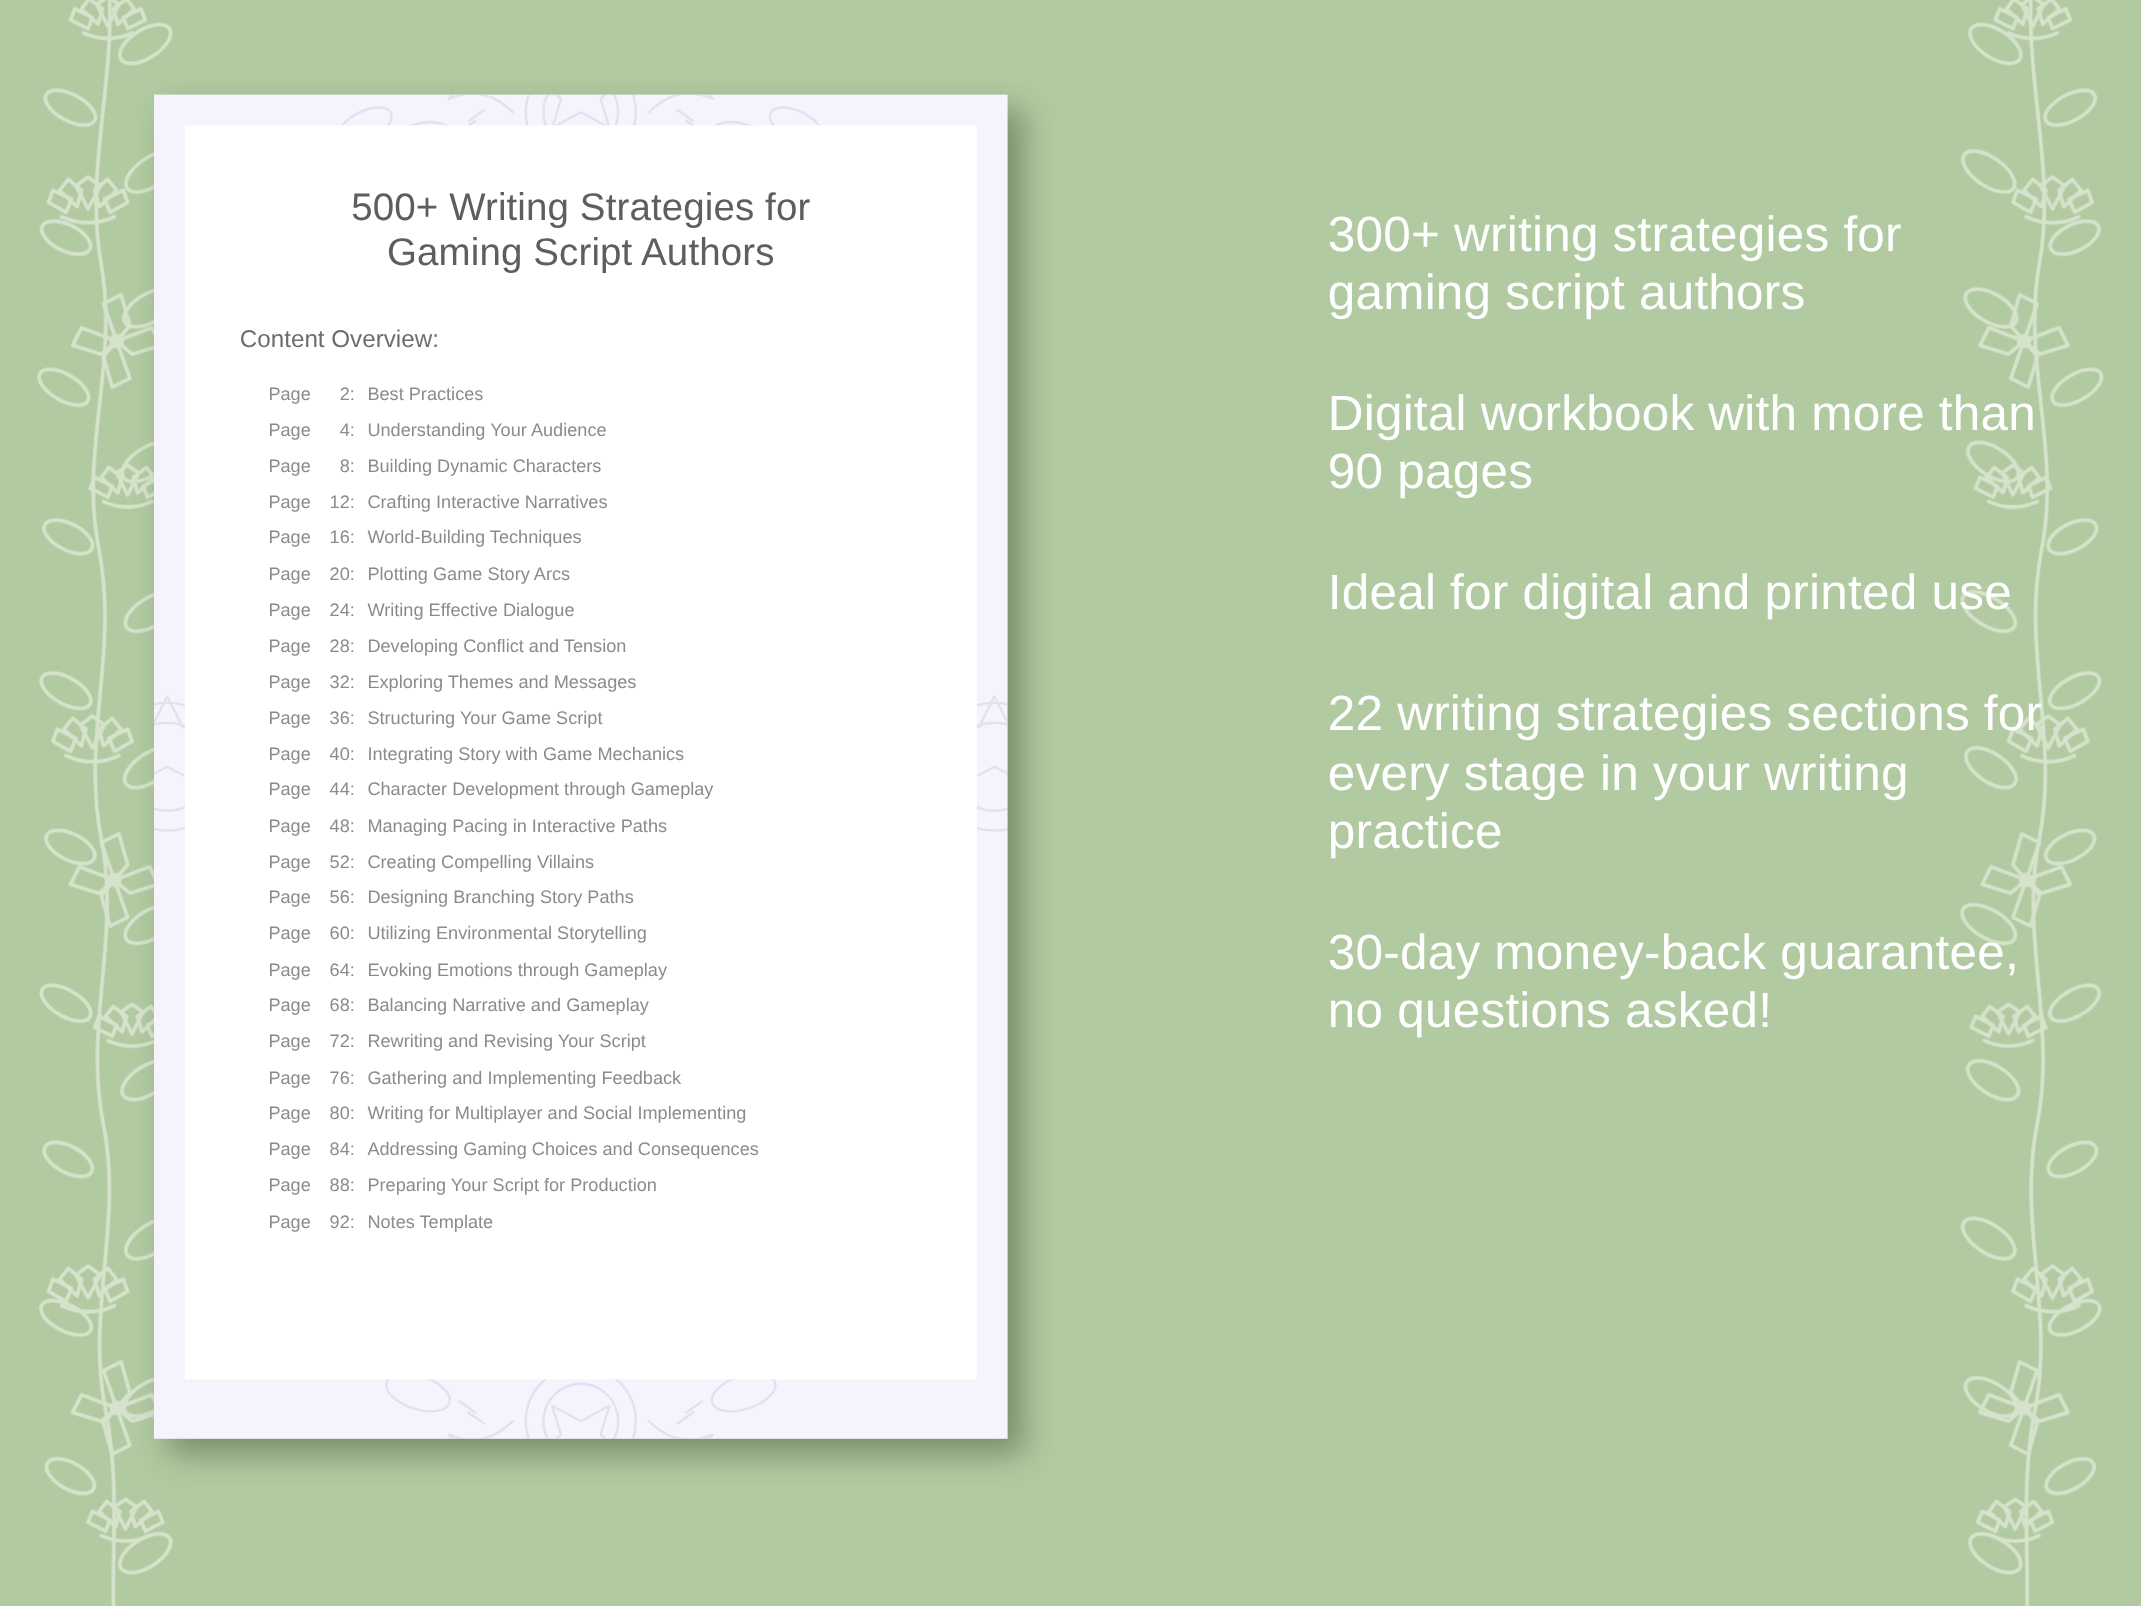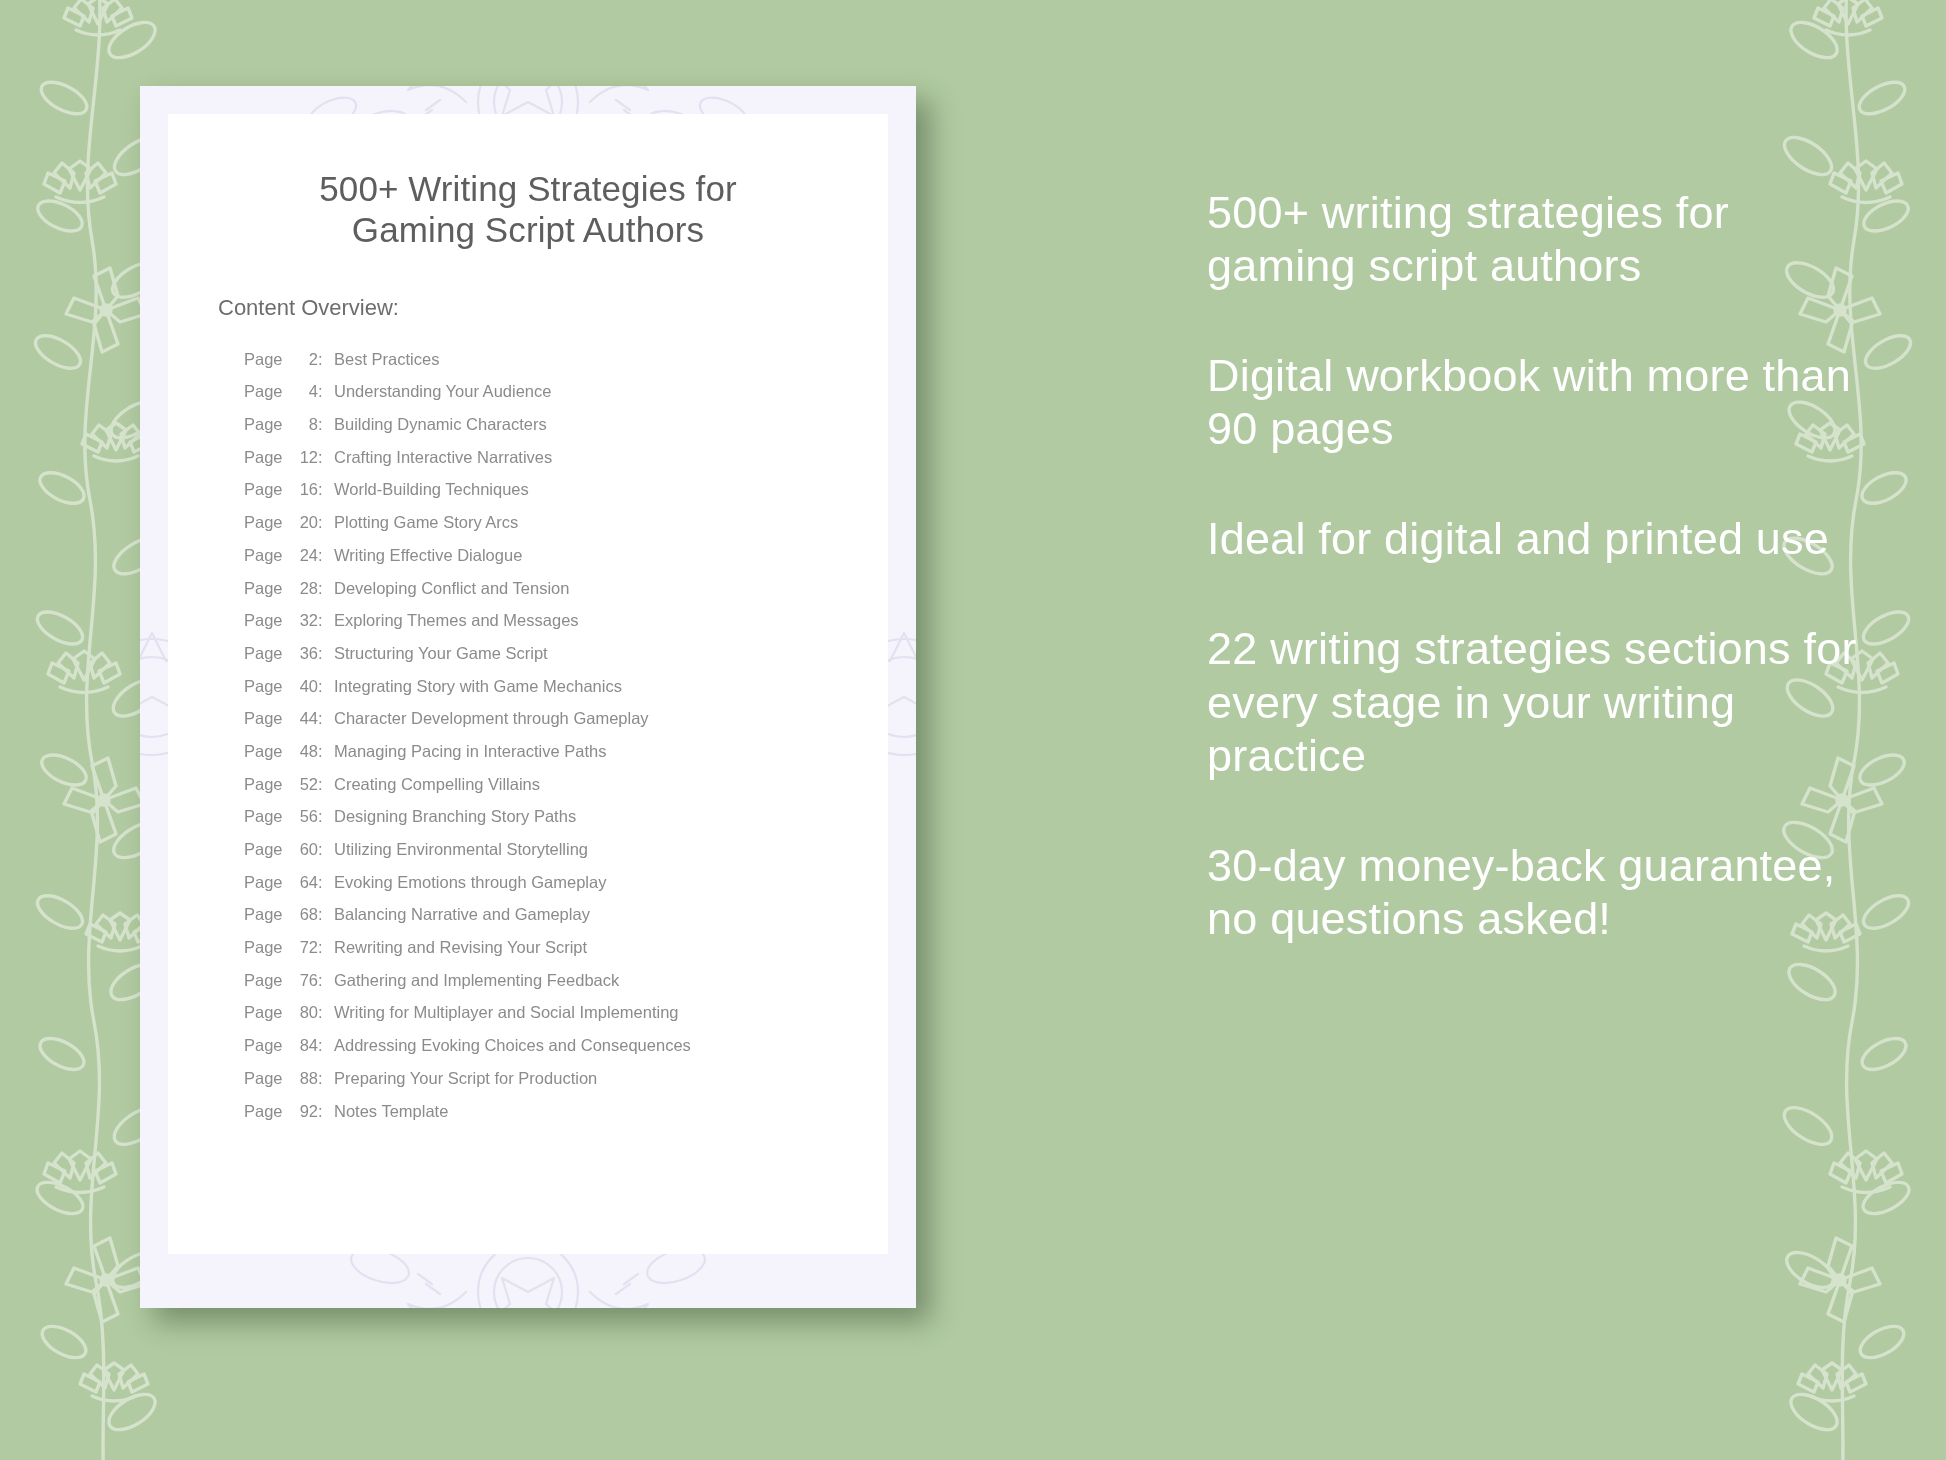--- a/index.html
+++ b/index.html
@@ -539,40 +539,40 @@
           <li class="toc-row">
             <span class="toc-word">Page</span>
             <span class="toc-num">80</span>
             <span class="toc-colon">:</span>
             <span class="toc-title">Writing for Multiplayer and Social Implementing</span>
           </li>
           <li class="toc-row">
             <span class="toc-word">Page</span>
             <span class="toc-num">84</span>
             <span class="toc-colon">:</span>
-            <span class="toc-title">Addressing Evoking Choices and Consequences</span>
+            <span class="toc-title">Addressing Gaming Choices and Consequences</span>
           </li>
           <li class="toc-row">
             <span class="toc-word">Page</span>
             <span class="toc-num">88</span>
             <span class="toc-colon">:</span>
             <span class="toc-title">Preparing Your Script for Production</span>
           </li>
           <li class="toc-row">
             <span class="toc-word">Page</span>
             <span class="toc-num">92</span>
             <span class="toc-colon">:</span>
             <span class="toc-title">Notes Template</span>
           </li>
         </ul>
 
     </div>
   </div>
 
   <div class="promo" id="promo-list">
-      <p class="promo-block">500+ writing strategies for gaming script authors</p>
+      <p class="promo-block">300+ writing strategies for gaming script authors</p>
       <p class="promo-block">Digital workbook with more than 90 pages</p>
       <p class="promo-block">Ideal for digital and printed use</p>
       <p class="promo-block">22 writing strategies sections for every stage in your writing practice</p>
       <p class="promo-block">30-day money-back guarantee, no questions asked!</p>
     </div>
 
 </div>
 
 </body></html>

